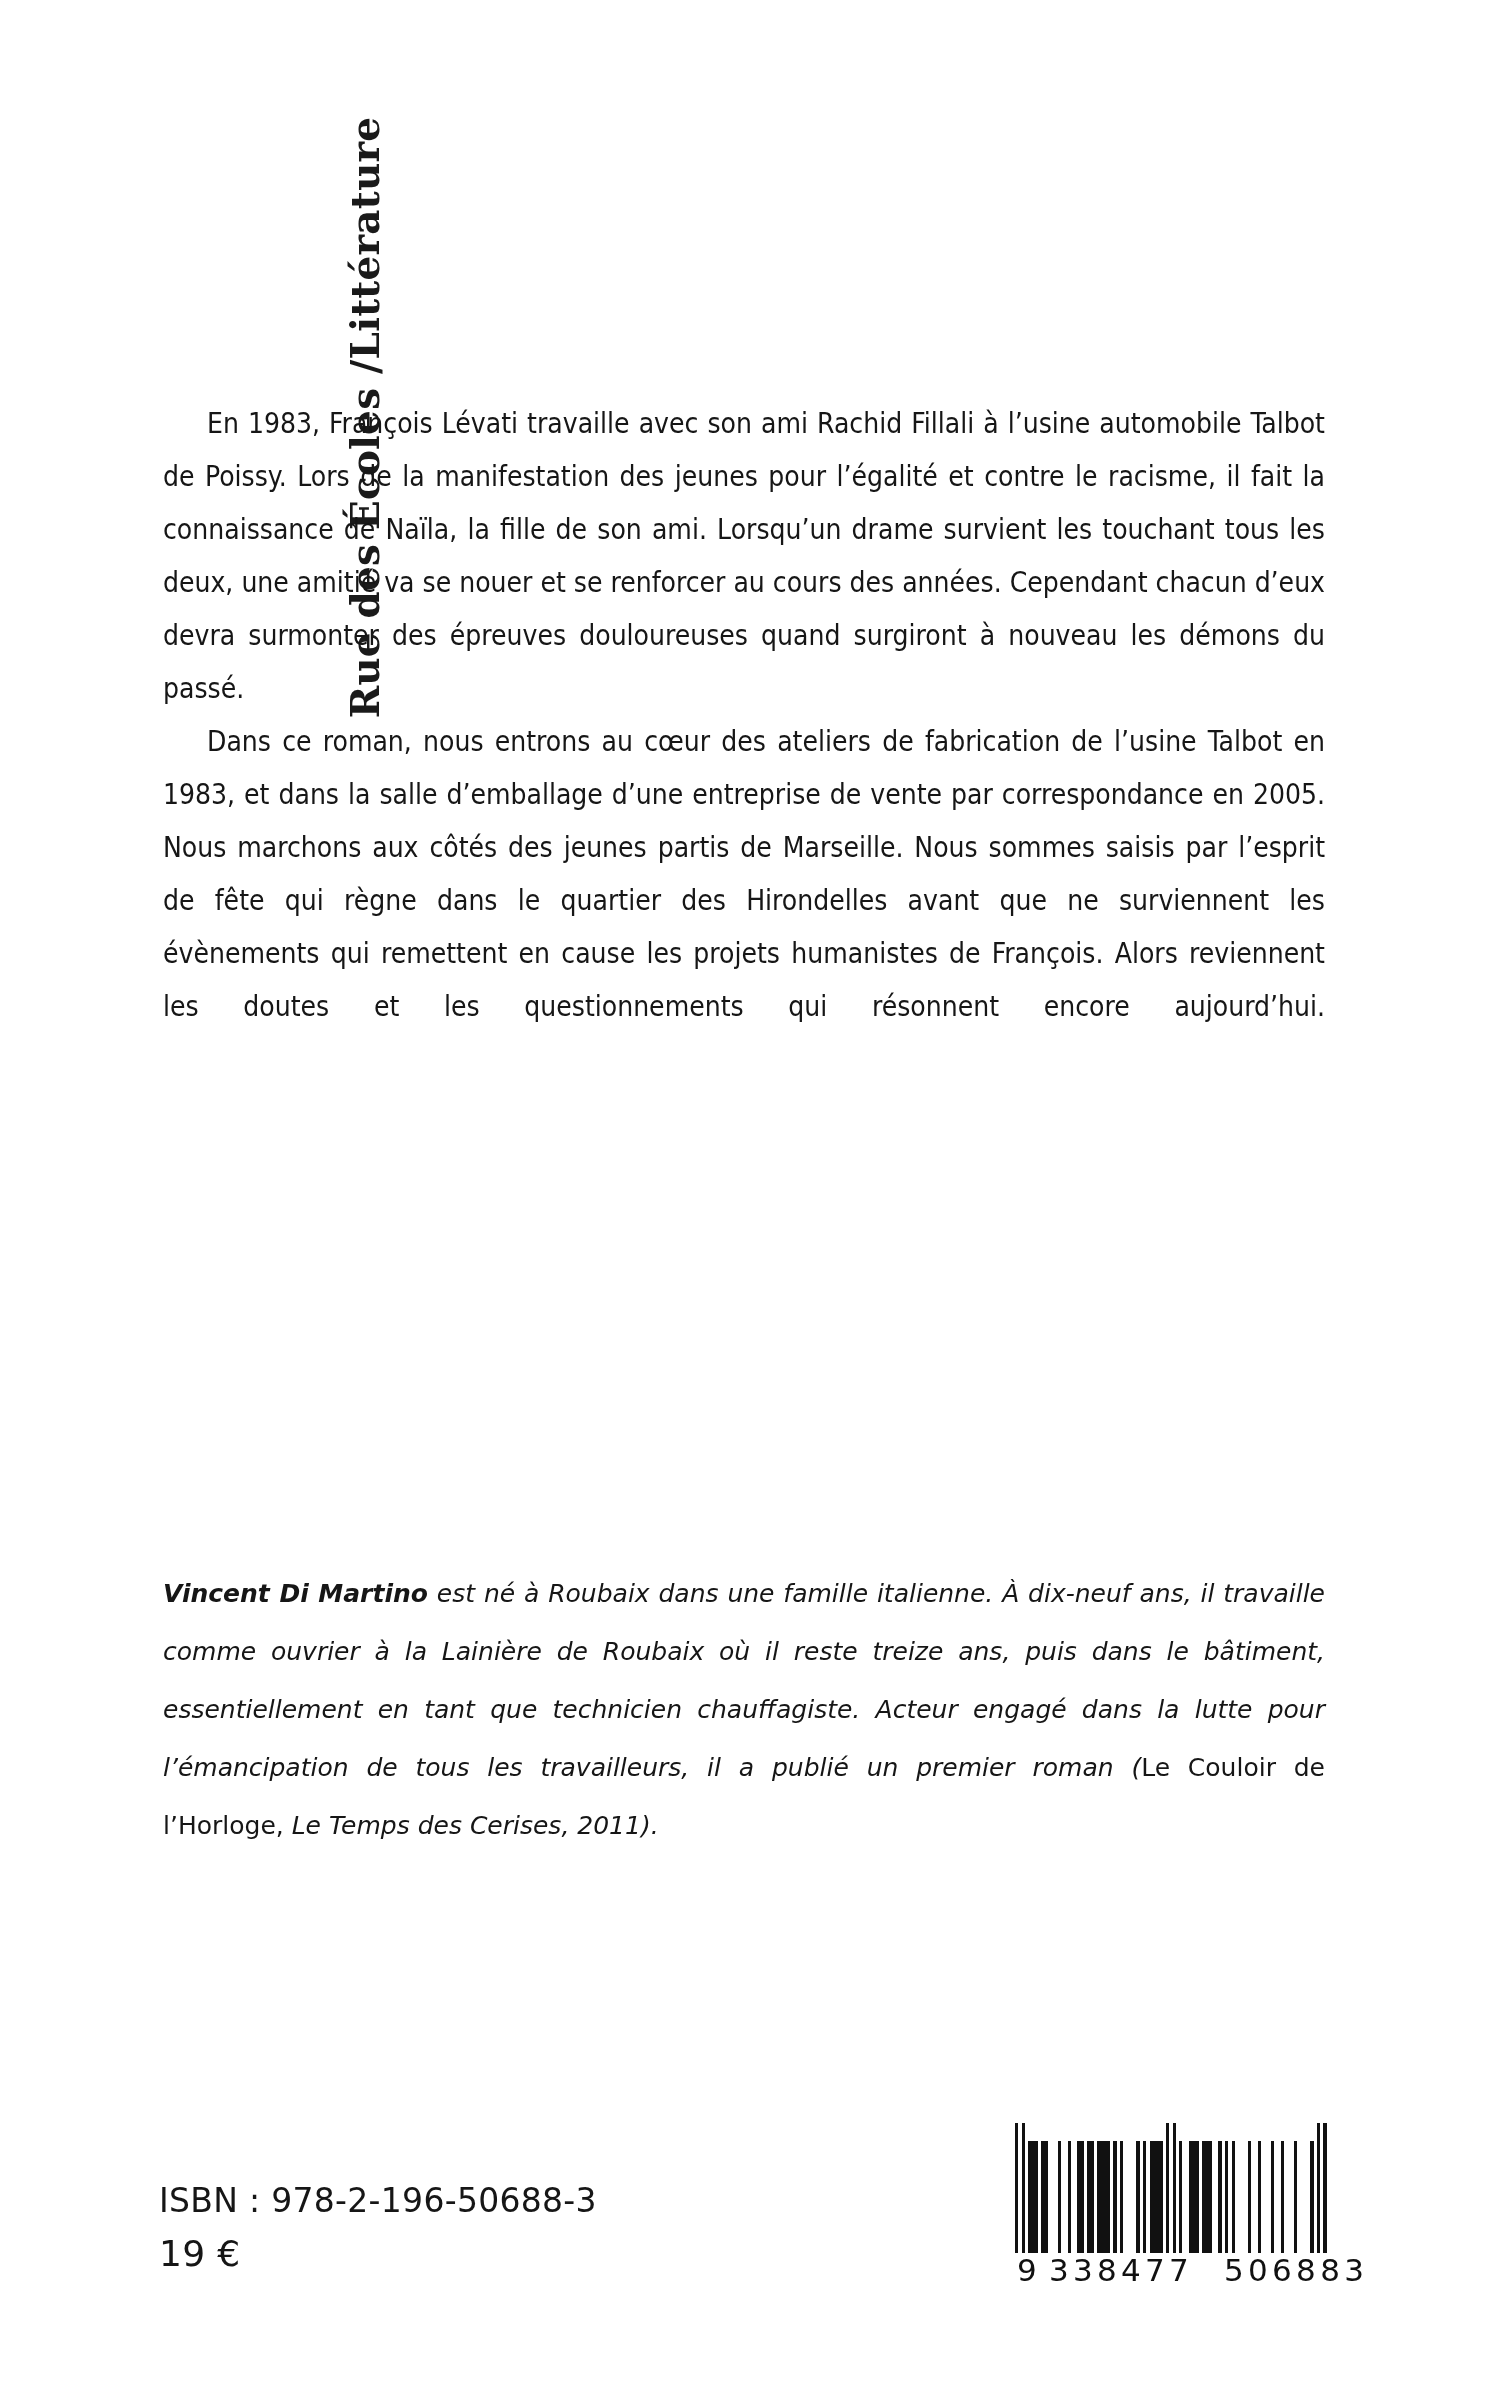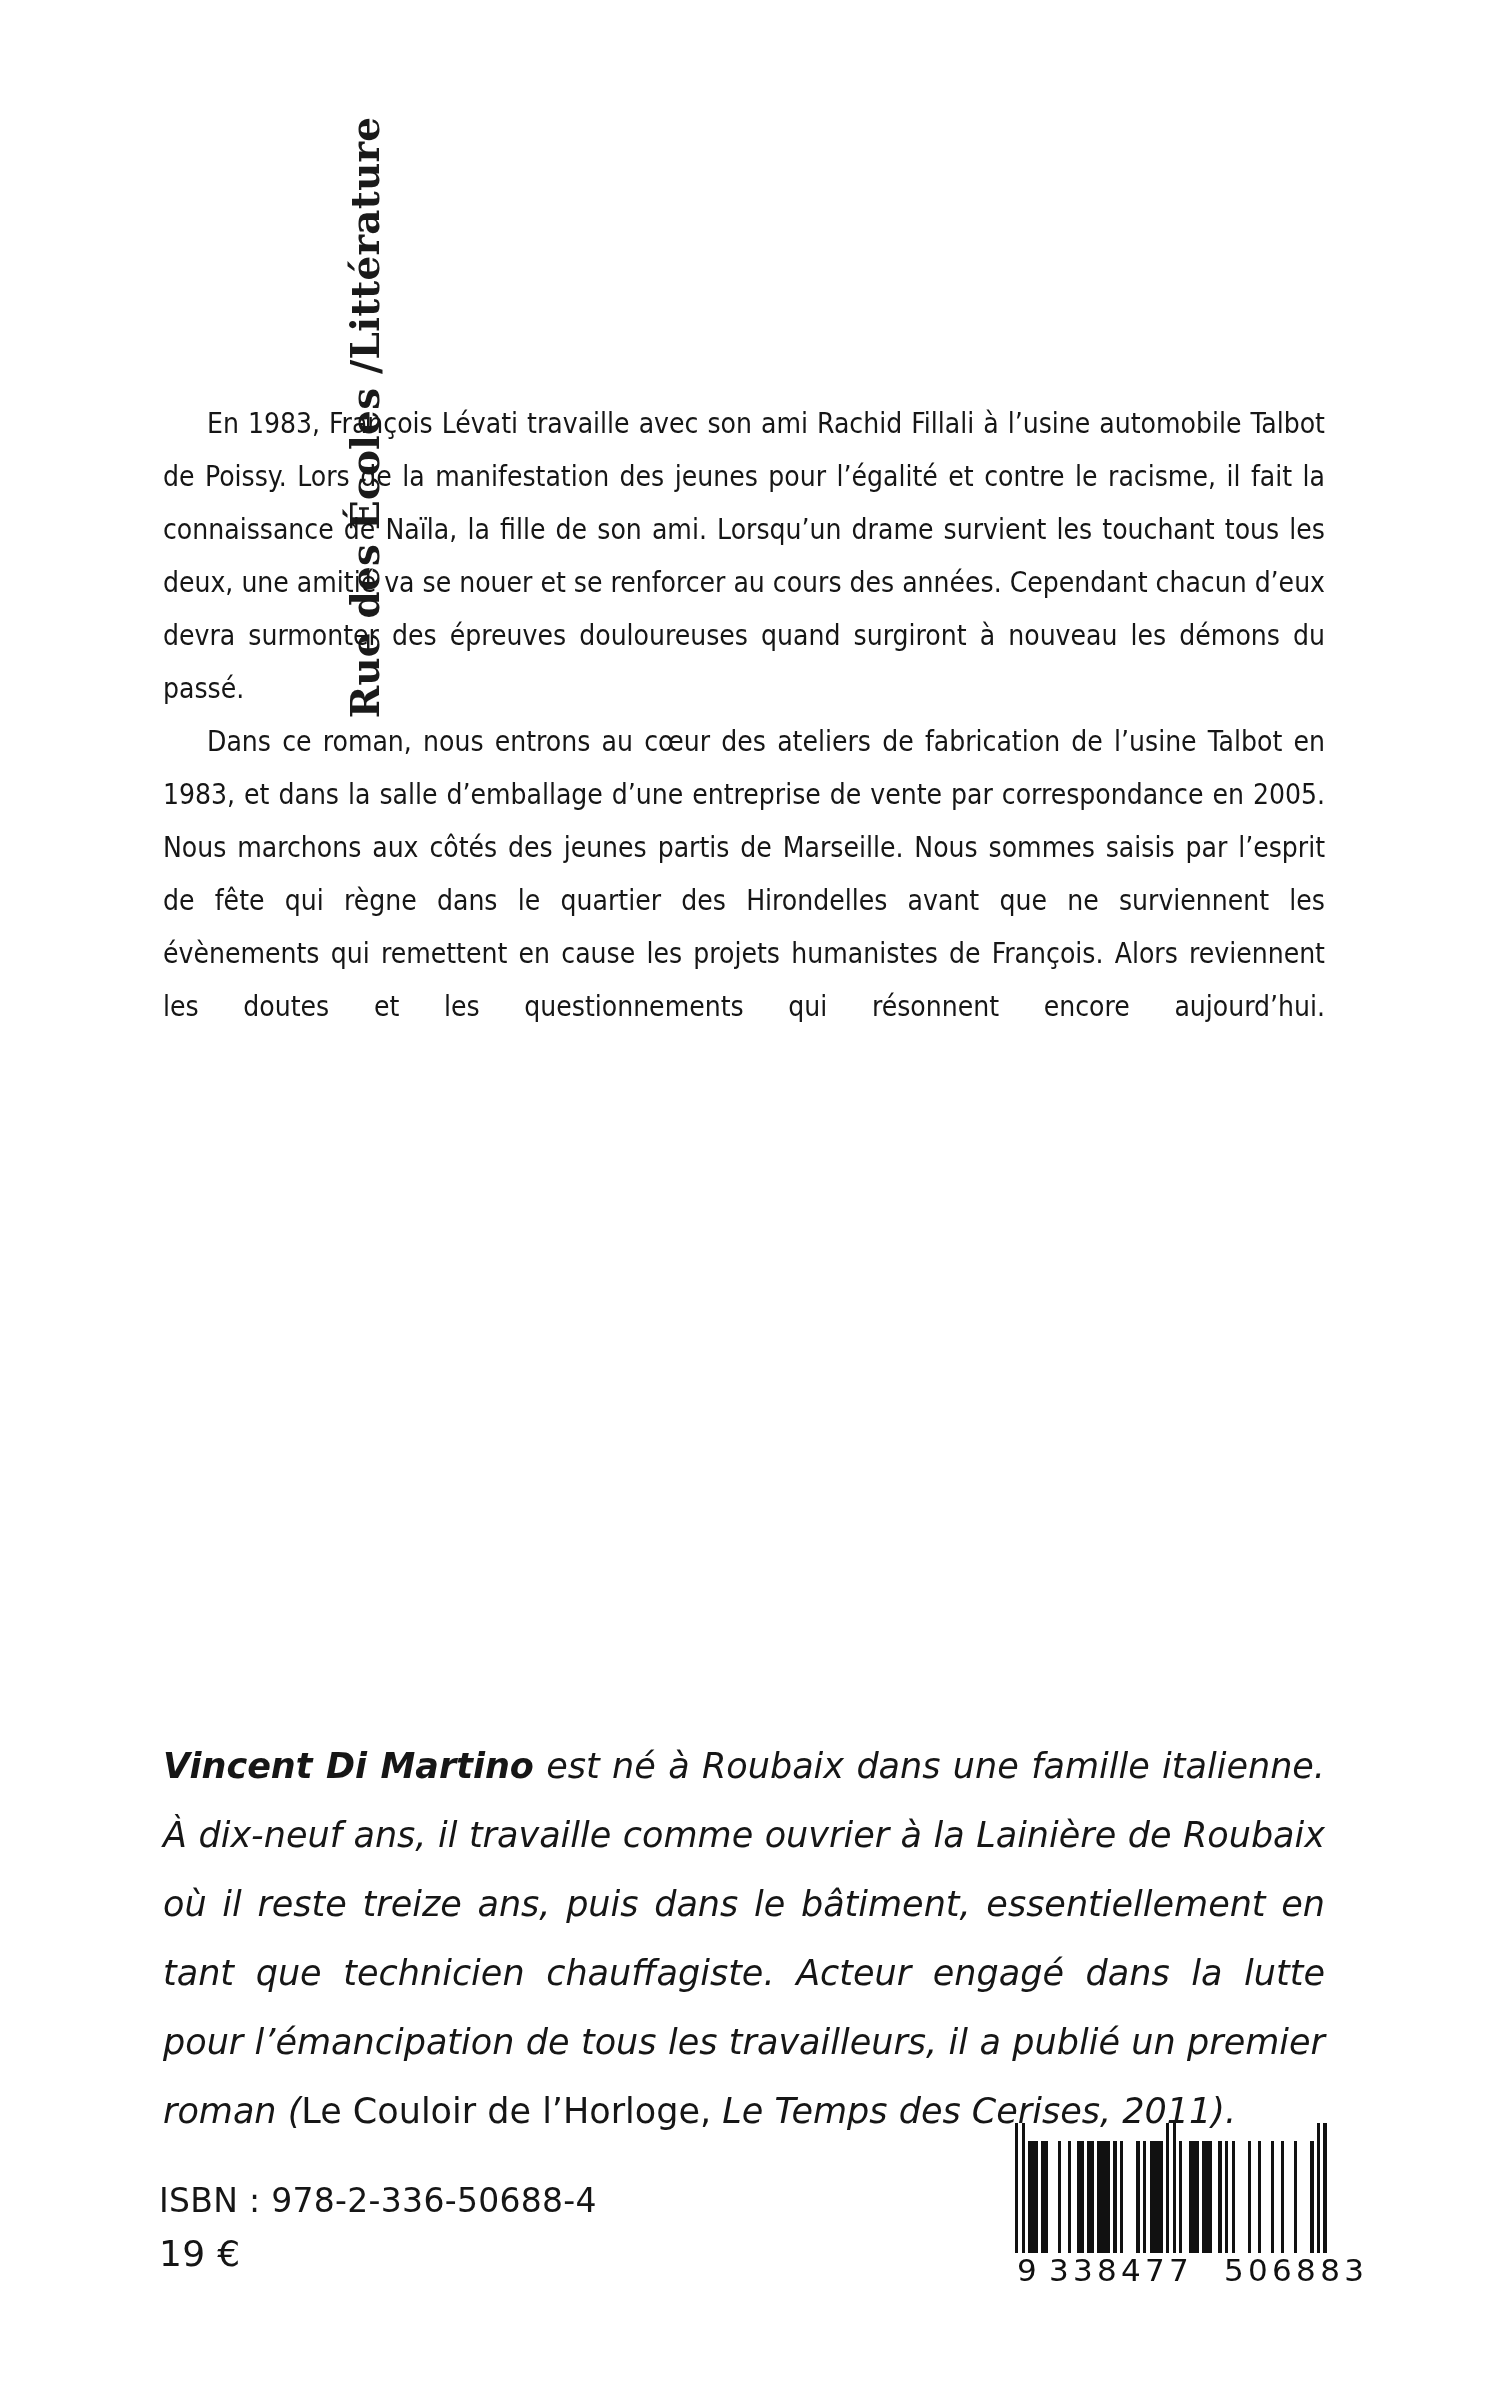--- a/index.html
+++ b/index.html
@@ -86,26 +86,26 @@
   .blurb p:last-child::after {
     content: "";
     display: inline-block;
     width: 100%;
   }
 
   
   .bio {
     position: absolute;
     left: 163px;
-    top: 1732px;
+    top: 1565px;
     width: 1162px;
     font-family: "DejaVu Sans", sans-serif;
     font-style: italic;
-    font-size: 35px;
-    line-height: 69px;
+    font-size: 25px;
+    line-height: 58px;
     color: #161616;
     text-align: justify;
     text-justify: inter-word;
   }
   .bio p { margin: 0; }
   .bio .author-name {
     font-weight: 700;
     font-style: italic;
   }
   .bio .roman {
@@ -180,21 +180,21 @@
   <div class="blurb">
     <p>En 1983, François Lévati travaille avec son ami Rachid Fillali à l’usine automobile Talbot de Poissy. Lors de la manifestation des jeunes pour l’égalité et contre le racisme, il fait la connaissance de Naïla, la fille de son ami. Lorsqu’un drame survient les touchant tous les deux, une amitié va se nouer et se renforcer au cours des années. Cependant chacun d’eux devra surmonter des épreuves douloureuses quand surgiront à nouveau les démons du passé.</p>
     <p>Dans ce roman, nous entrons au cœur des ateliers de fabrication de l’usine Talbot en 1983, et dans la salle d’emballage d’une entreprise de vente par correspondance en 2005. Nous marchons aux côtés des jeunes partis de Marseille. Nous sommes saisis par l’esprit de fête qui règne dans le quartier des Hirondelles avant que ne surviennent les évènements qui remettent en cause les projets humanistes de François. Alors reviennent les doutes et les questionnements qui résonnent encore aujourd’hui.</p>
   </div>
 
   <div class="bio">
     <p><span class="author-name">Vincent Di Martino</span><span> est né à Roubaix dans une famille italienne. À dix-neuf ans, il travaille comme ouvrier à la Lainière de Roubaix où il reste treize ans, puis dans le bâtiment, essentiellement en tant que technicien chauffagiste. Acteur engagé dans la lutte pour l’émancipation de tous les travailleurs, il a publié un premier roman (</span><span class="roman">Le Couloir de l’Horloge</span><span class="roman">, </span><span>Le Temps des Cerises</span><span>, 2011).</span></p>
   </div>
 
   <div class="isbn-block">
-    <div class="isbn-line">ISBN : 978-2-336-50688-4</div>
+    <div class="isbn-line">ISBN : 978-2-196-50688-3</div>
     <div class="price-line">19 €</div>
   </div>
 
   <div class="barcode">
     <div class="barcode-bars" id="barcode-bars">
         <i class="guard" style="width: 3.3px;"></i>
         <i class="gap" style="width: 3.3px;"></i>
         <i class="guard" style="width: 3.3px;"></i>
         <i class="gap" style="width: 3.3px;"></i>
         <i class="short" style="width: 3.3px;"></i>

